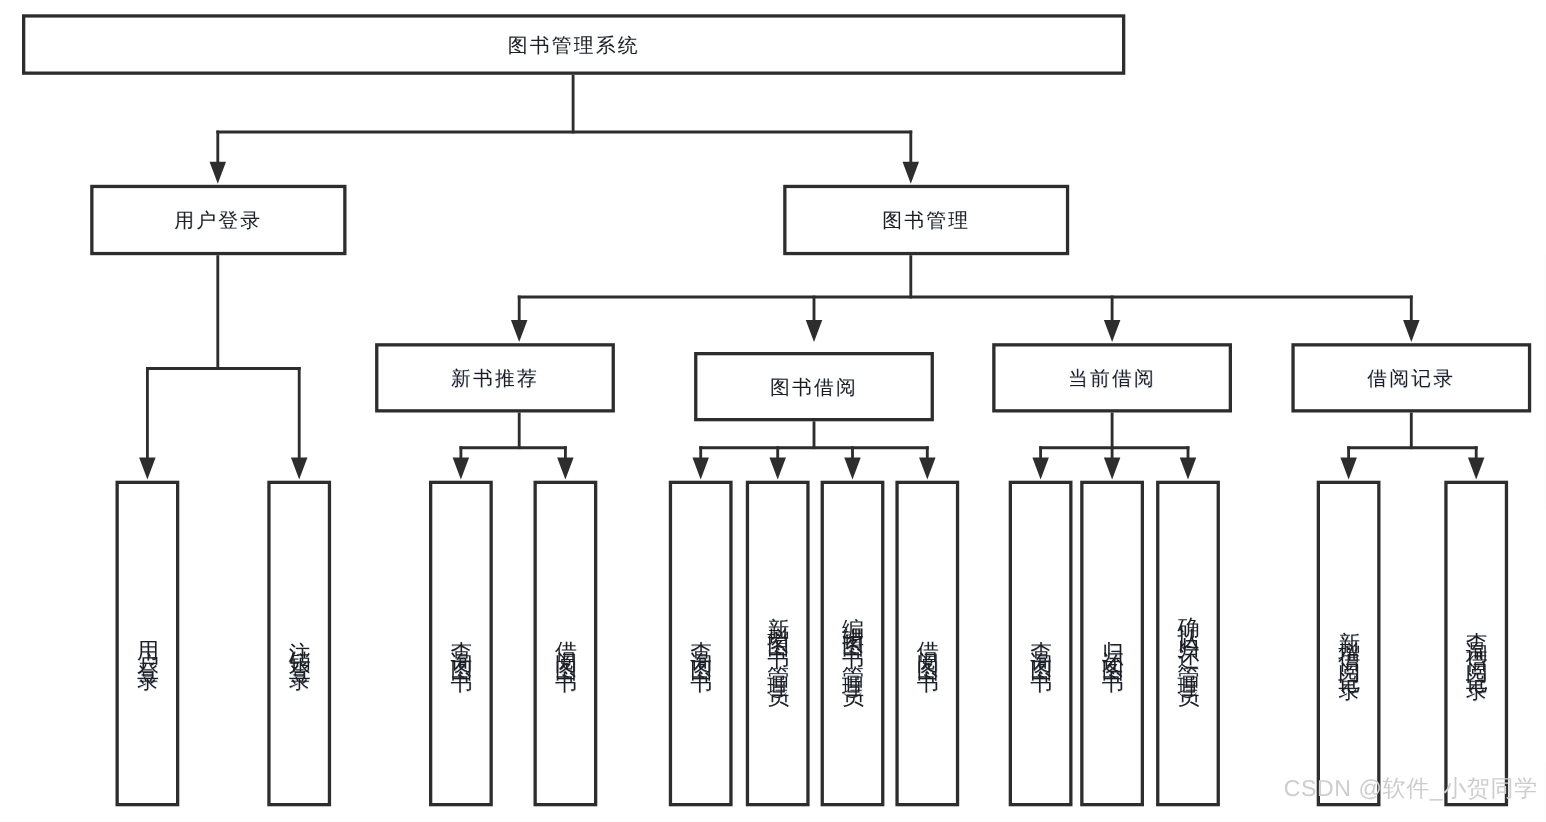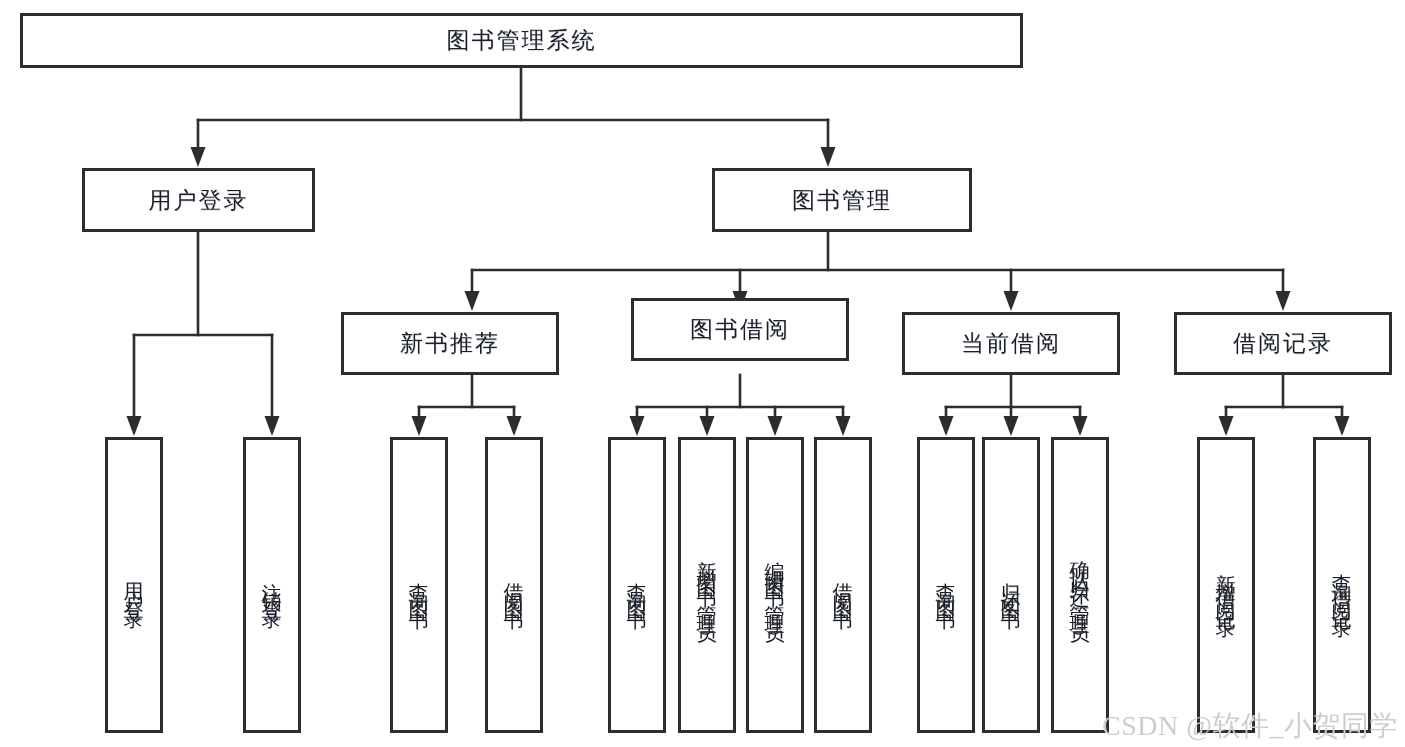--- a/index.html
+++ b/index.html
@@ -29,49 +29,48 @@
   .box{
     position:absolute;
     box-sizing:border-box;
     border:3px solid var(--line,#2d2d2d);
     background:var(--background,#fff);
     display:flex;align-items:center;justify-content:center;
     color:var(--text,#1e1e1e);
     z-index:2;
     text-shadow:0.5px 0.5px 0 rgba(110,150,230,0.28);
   }
-  .hbox{font-size:23px;letter-spacing:2px;}
+  .hbox{font-size:18px;letter-spacing:2px;}
   .vbox{width:58px;top:437px;height:296px;font-size:20px;}
   .vbox .vtext{
     writing-mode:vertical-rl;
     text-orientation:mixed;
     letter-spacing:9px;
     line-height:1;
     white-space:nowrap;
   }
   
   .n-root{left:20px;top:13px;width:1003px;height:55px;}
   .n-userlogin{left:82px;top:168px;width:233px;height:64px;}
   .n-bookmgmt{left:712px;top:168px;width:260px;height:64px;}
   .n-newbook{left:341px;top:312px;width:218px;height:63px;}
-  .n-borrowing{left:631px;top:298px;width:218px;height:63px;}
+  .n-borrowing{left:631px;top:320px;width:218px;height:63px;}
   .n-current{left:902px;top:312px;width:218px;height:63px;}
   .n-records{left:1174px;top:312px;width:218px;height:63px;}
   
   .l1a{left:105px;} .l1b{left:243px;}
   .l2a{left:390px;} .l2b{left:485px;}
   .l3a{left:608px;} .l3b{left:678px;} .l3c{left:746px;} .l3d{left:814px;}
   .l4a{left:917px;} .l4b{left:982px;} .l4c{left:1051px;}
   .l5a{left:1197px;} .l5b{left:1313px;}
   .watermark{
-    position:absolute;right:7px;bottom:2px;
-    font-size:28px;color:var(--watermark,#cdcdcd);
+    position:absolute;right:7px;bottom:16px;
+    font-size:21px;color:var(--watermark,#cdcdcd);
     z-index:10;letter-spacing:0.5px;
     text-shadow:none;
-    font-family:Liberation Serif, serif;
   }
 </style>
 </head>
 <body>
 
 <div class="canvas">
 
   <svg class="connectors" viewBox="0 0 1405 747" xmlns="http://www.w3.org/2000/svg">
 
     <g>

